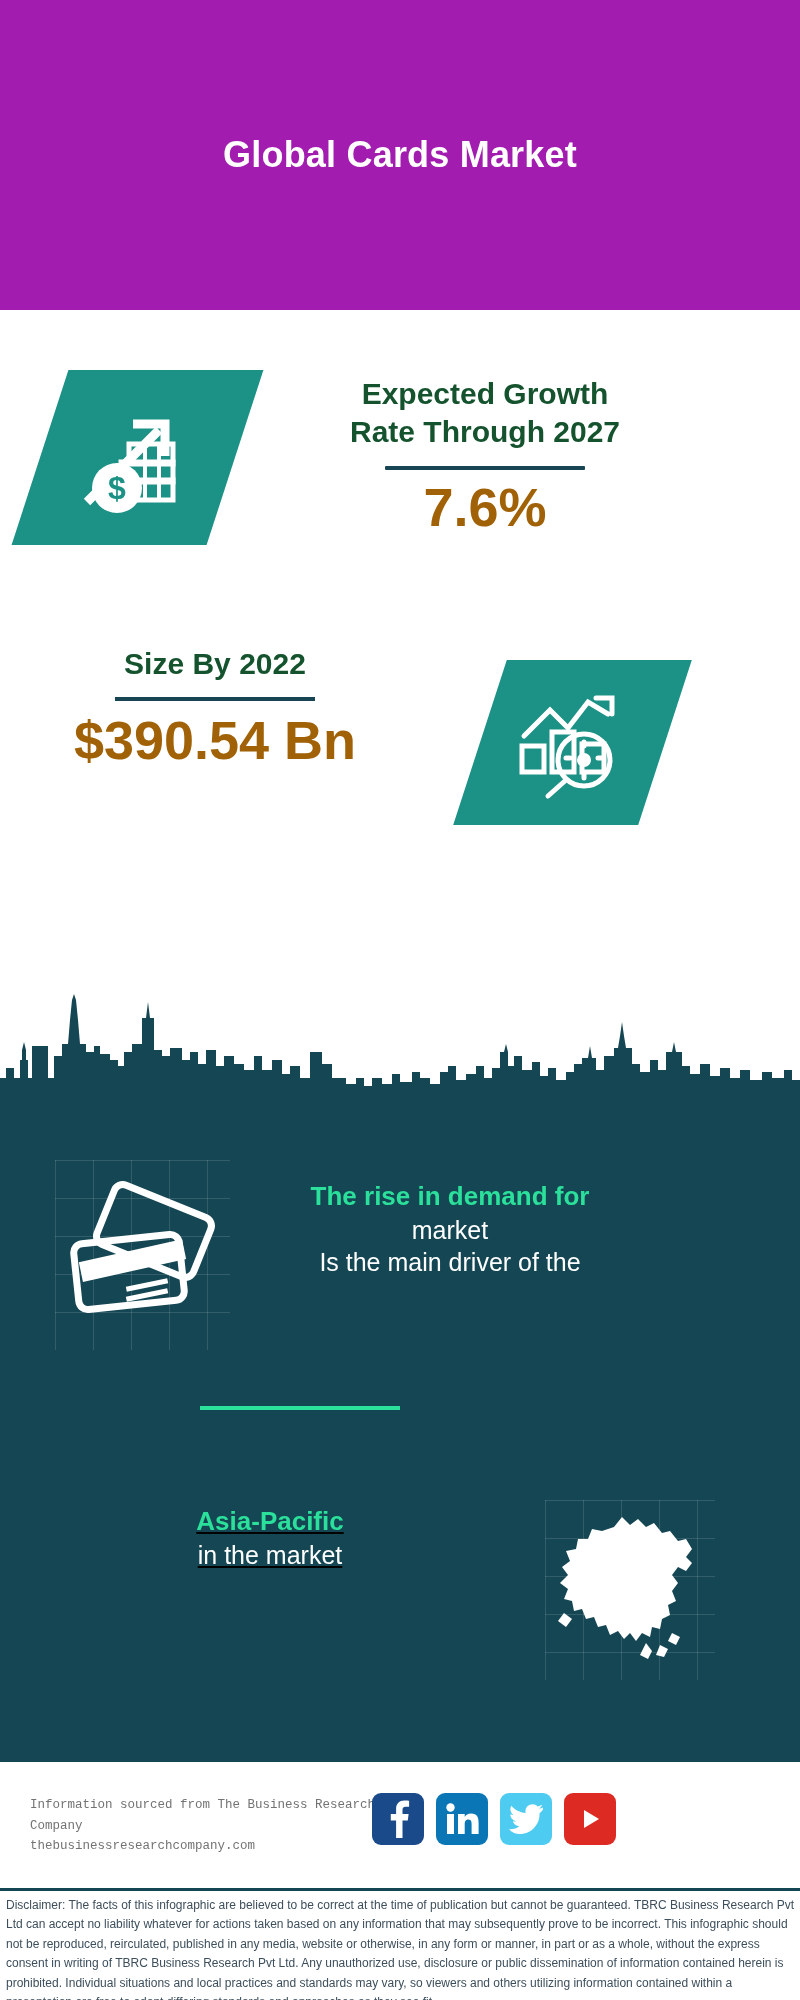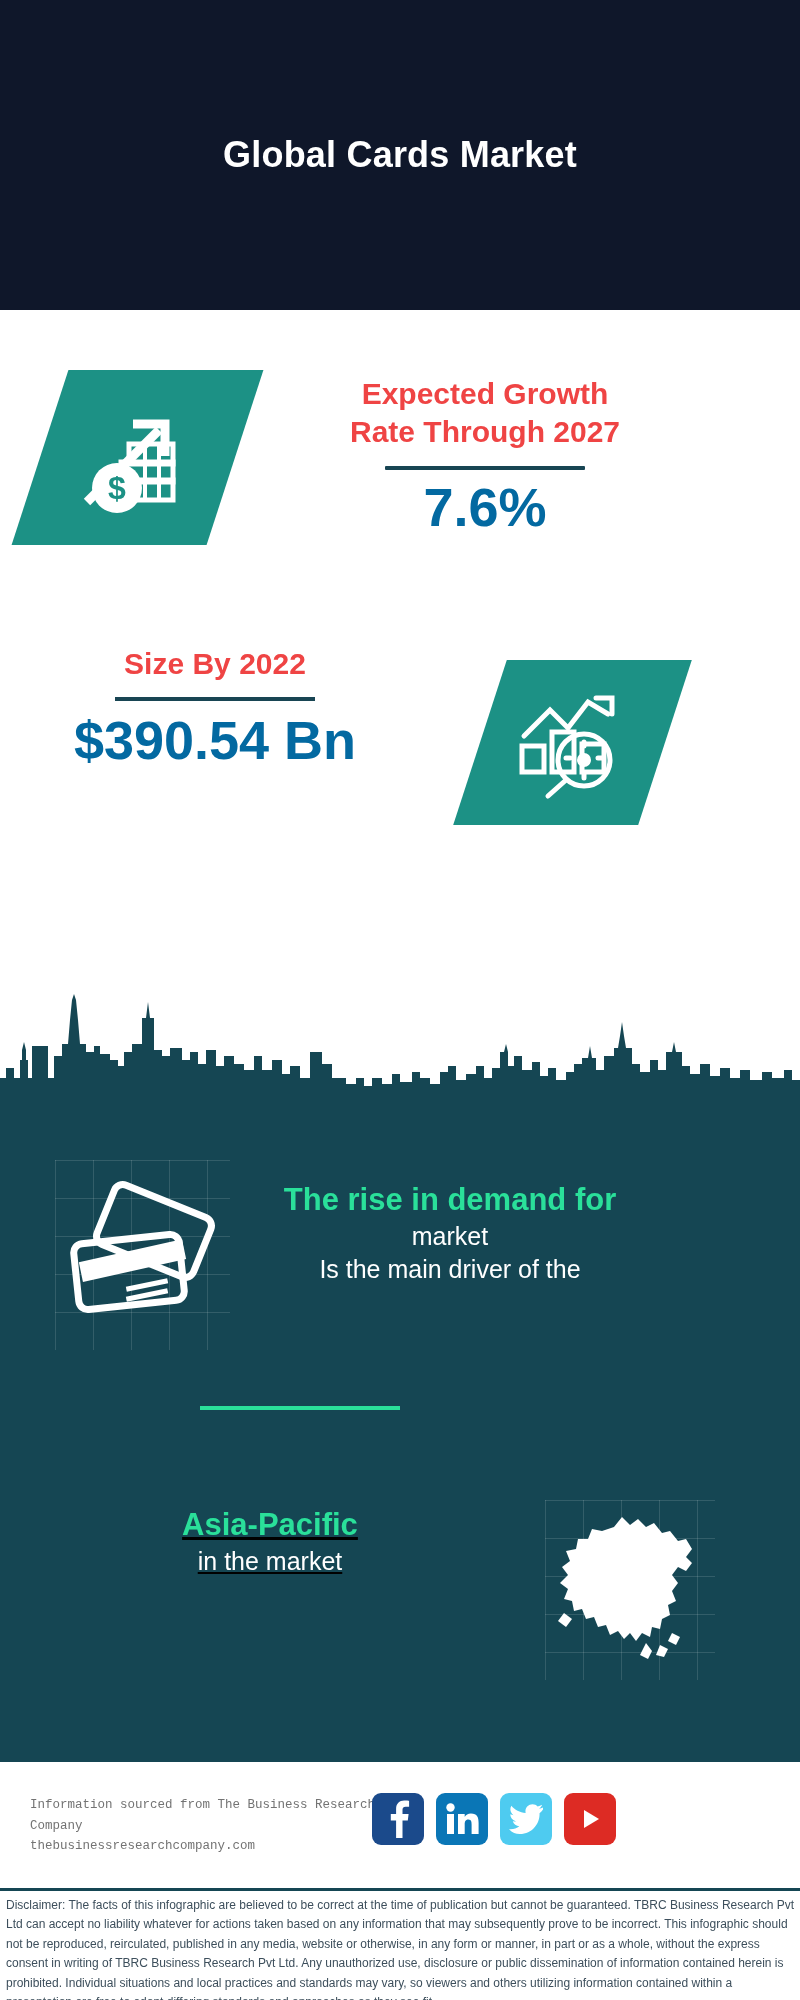--- a/index.html
+++ b/index.html
@@ -8,21 +8,21 @@
     background:#ffffff;
     font-family:"Liberation Sans", sans-serif;
     overflow:hidden;
     position:relative;
   }
   .page{width:800px;height:2000px;position:relative;overflow:hidden;}
 
   
   .header{
     position:absolute;left:0;top:0;width:800px;height:310px;
-    background:#0f172a;
+    background:#a21caf;
     display:flex;align-items:center;justify-content:center;
   }
   .header-title{
     color:#ffffff;font-size:36px;font-weight:bold;letter-spacing:.2px;
     text-align:center;font-family:"Liberation Sans", sans-serif;
   }
 
   
   .white-zone{
     position:absolute;left:0;top:310px;width:800px;height:610px;background:#fff;
@@ -39,27 +39,27 @@
     width:100%;height:100%;
     display:flex;align-items:center;justify-content:center;
   }
 
   
   .growth-icon{left:40px;top:370px;width:195px;height:175px;}
   .growth-text{
     position:absolute;left:285px;top:375px;width:400px;text-align:center;
   }
   .h-label{
-    color:#ef4444;font-size:30px;font-weight:bold;line-height:1.28;
+    color:#14532d;font-size:30px;font-weight:bold;line-height:1.28;
   }
   .rule{
     width:200px;height:4px;background:#184553;margin:14px auto 8px auto;border-radius:1px;
   }
   .big-val{
-    color:#0369a1;font-size:54px;font-weight:bold;line-height:1.1;
+    color:#a16207;font-size:54px;font-weight:bold;line-height:1.1;
   }
 
   
   .size-text{
     position:absolute;left:30px;top:645px;width:370px;text-align:center;
   }
   .rule-dark{width:200px;height:4px;background:#184553;margin:14px auto 10px auto;}
   .size-icon{left:480px;top:660px;width:185px;height:165px;}
 
   
@@ -83,21 +83,21 @@
   .card-grid{left:55px;top:1160px;width:175px;height:190px;}
   .map-grid{left:545px;top:1500px;width:170px;height:180px;}
 
   .card-icon{position:absolute;left:60px;top:1175px;width:160px;height:160px;}
   .map-icon{position:absolute;left:550px;top:1505px;width:165px;height:170px;}
 
   .driver-text{
     position:absolute;left:250px;top:1180px;width:400px;text-align:center;
   }
   .hl-green{
-    color:#2ae09a;font-size:31px;font-weight:bold;line-height:1.3;
+    color:#2ae09a;font-size:26px;font-weight:bold;line-height:1.3;
   }
   .body-white{
     color:#ffffff;font-size:25px;font-weight:normal;line-height:1.3;
   }
 
   .mid-divider{
     position:absolute;left:200px;top:1406px;width:200px;height:4px;background:#2ae09a;
   }
 
   .region-text{

